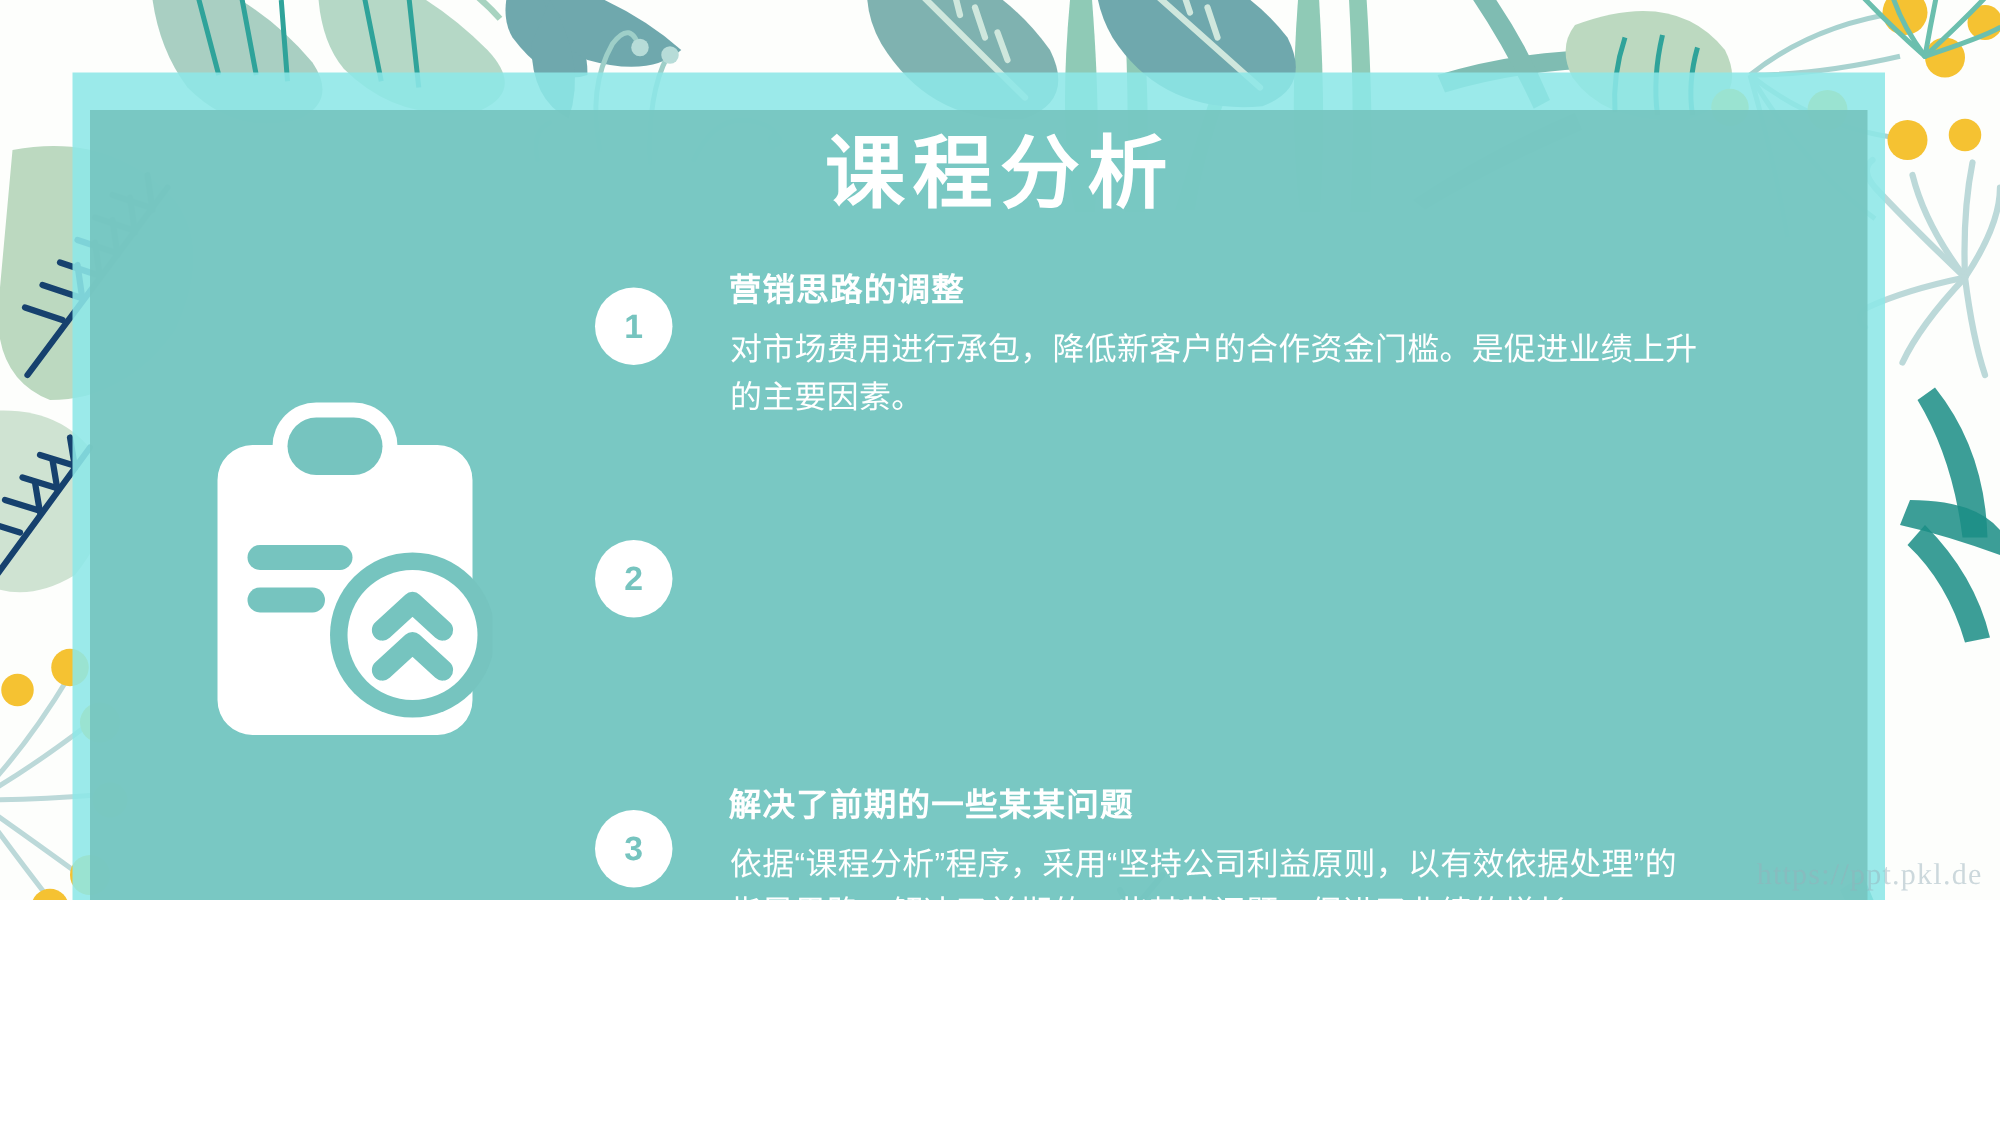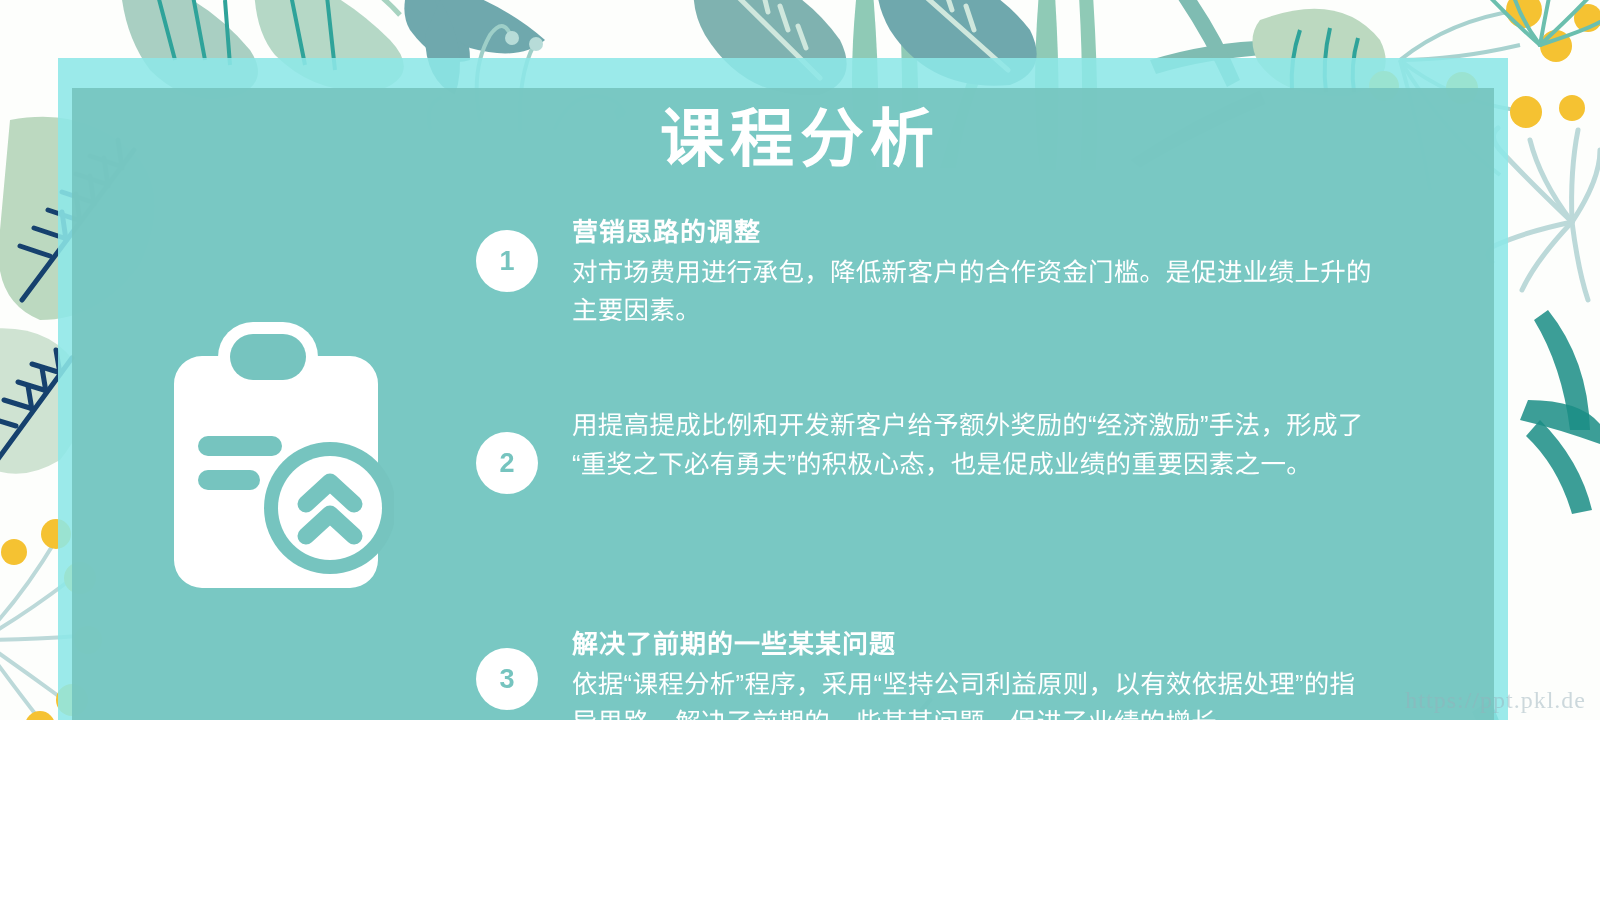--- a/index.html
+++ b/index.html
@@ -114,28 +114,28 @@
     position: absolute;
     left: 102px;
     width: 800px;
   }
   .point-heading {
     color: #ffffff;
     font-size: 26px;
     font-weight: bold;
     letter-spacing: 1px;
     line-height: 1.25;
-    margin: 0 0 4px 0;
+    margin: 0 0 4px 11px;
   }
   .point-text {
     color: #ffffff;
     font-size: 25.5px;
     line-height: 1.52;
     letter-spacing: 0.3px;
-    margin: 0;
+    margin: 12px;
   }
 
   
   #watermark {
     position: absolute;
     right: 14px;
     bottom: 6px;
     z-index: 6;
     color: rgba(150, 175, 185, 0.48);
     font-size: 24px;
@@ -375,21 +375,20 @@
       <div class="point-badge">1</div>
       <div class="point-body">
         <p class="point-heading">营销思路的调整</p>
         <p class="point-text">对市场费用进行承包，降低新客户的合作资金门槛。是促进业绩上升的主要因素。</p>
       </div>
     </div>
 
     <div class="point" id="point-2">
       <div class="point-badge">2</div>
       <div class="point-body">
-        <p class="point-text">用提高提成比例和开发新客户给予额外奖励的“经济激励”手法，形成了“重奖之下必有勇夫”的积极心态，也是促成业绩的重要因素之一。</p>
       </div>
     </div>
 
     <div class="point" id="point-3">
       <div class="point-badge">3</div>
       <div class="point-body">
         <p class="point-heading">解决了前期的一些某某问题</p>
         <p class="point-text">依据“课程分析”程序，采用“坚持公司利益原则，以有效依据处理”的指导思路，解决了前期的一些某某问题，促进了业绩的增长</p>
       </div>
     </div>

